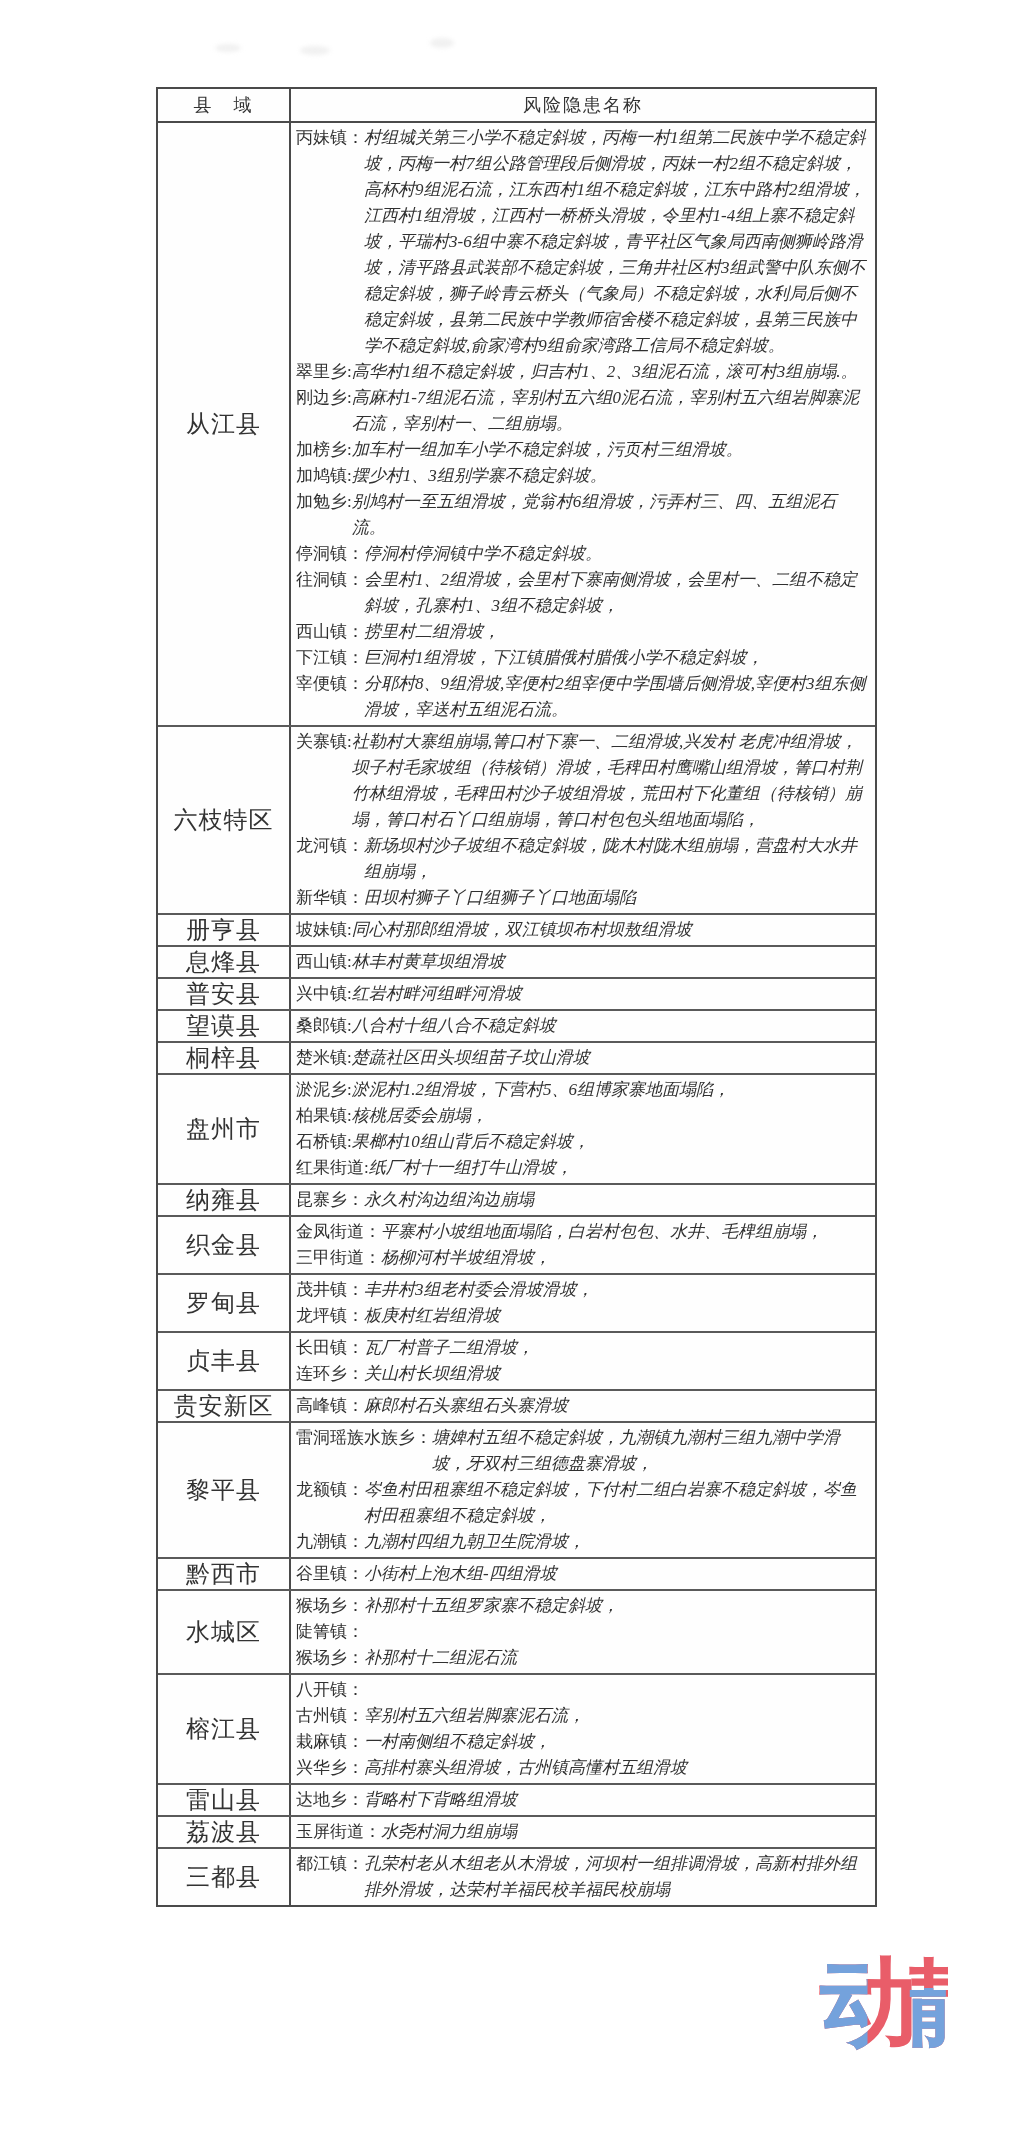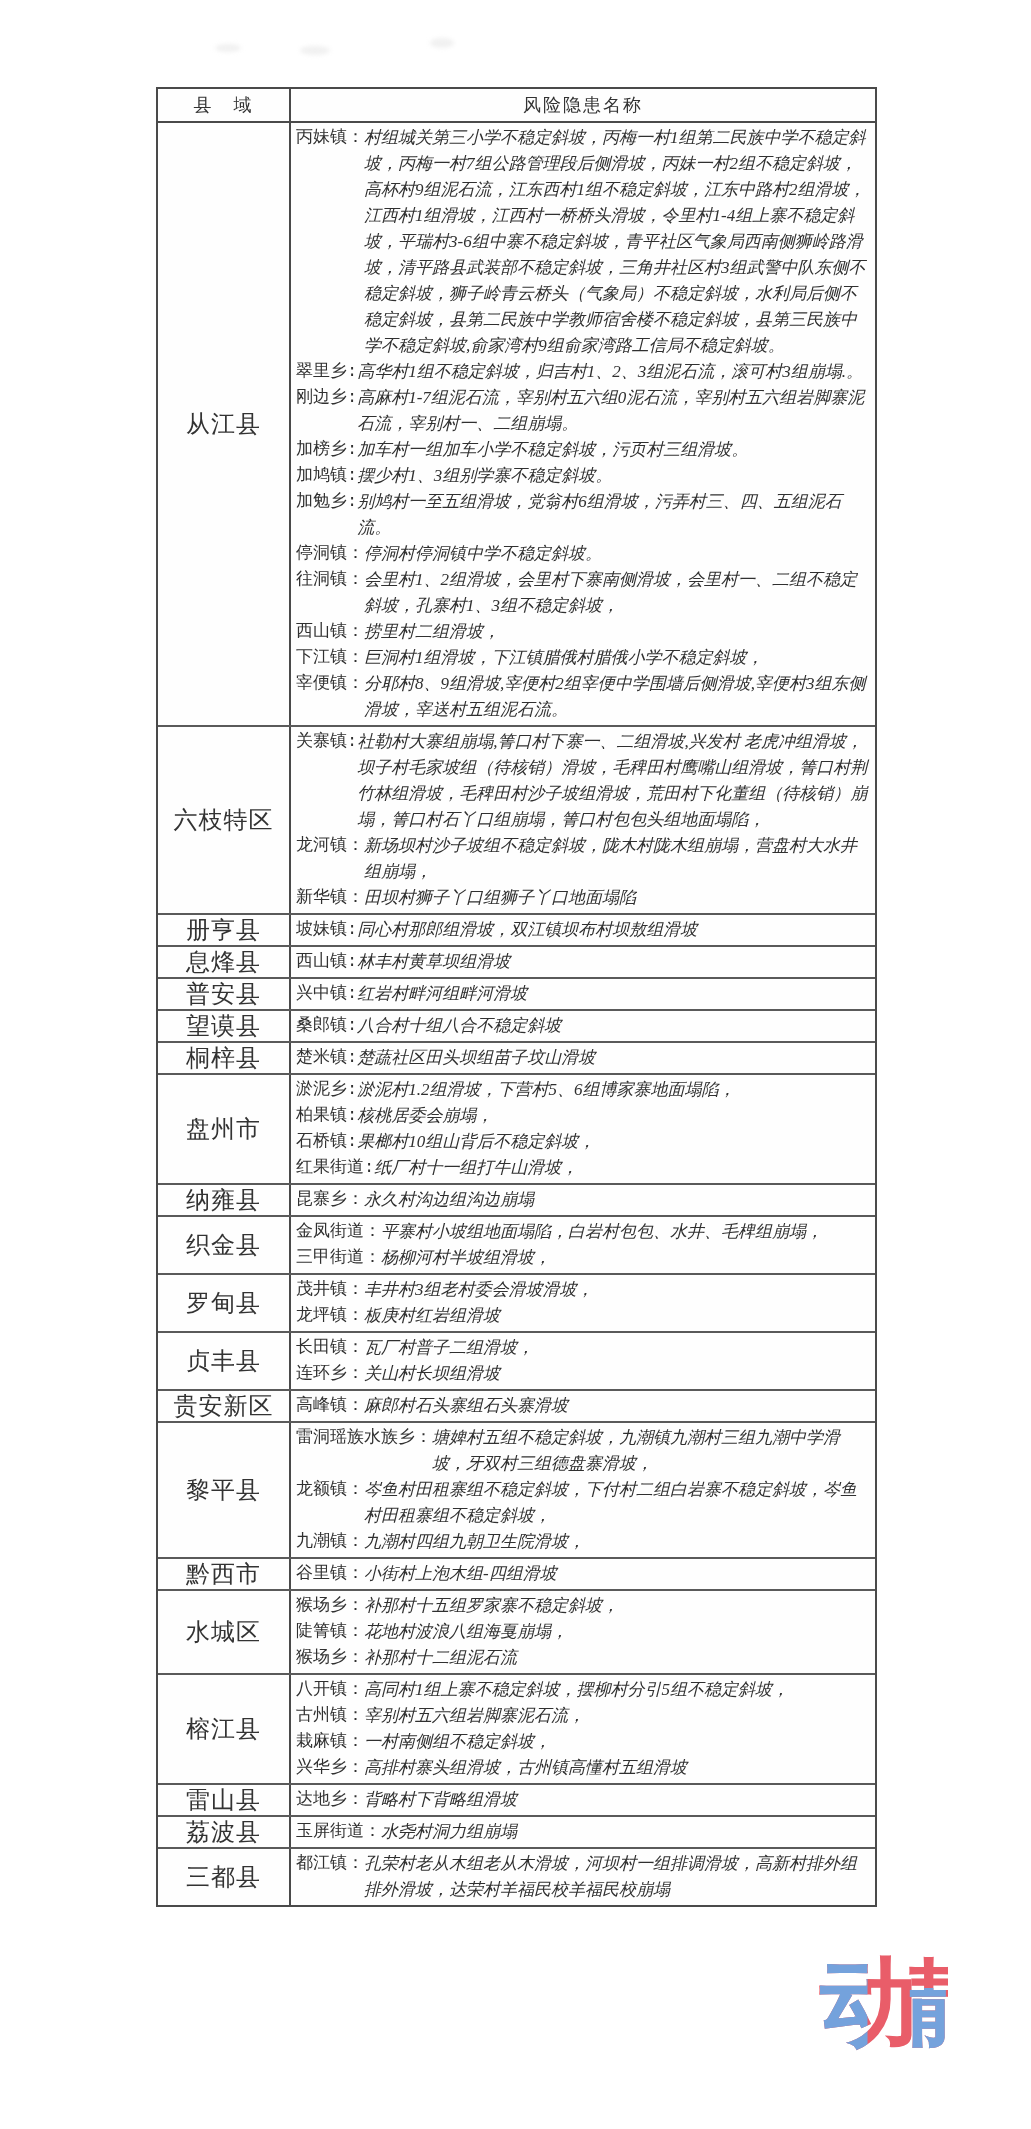--- a/index.html
+++ b/index.html
@@ -34,21 +34,21 @@
   .cell{box-sizing:border-box;}
   .county{
     width:133px;flex:none;
     border-right:2px solid #4a4a4a;
     display:flex;align-items:center;justify-content:center;
     text-align:center;font-size:24px;letter-spacing:1px;color:#333;
     padding:2px;
   }
   .content{flex:1;padding:2px 6px 2px 5px;color:#303030;}
   .entry{display:flex;}
-  .entry .prefix{white-space:nowrap;flex:none;font-family:Liberation Mono, monospace;}
+  .entry .prefix{white-space:nowrap;flex:none;}
   .entry .etext{flex:1;min-width:0;font-style:italic;}
 
   
   .watermark{
     position:absolute;left:820px;top:1950px;z-index:5;
     font-family:"DejaVu Sans",sans-serif;font-weight:700;
     font-size:98px;line-height:1.05;letter-spacing:-10px;
     white-space:nowrap;
   }
   .wm-char{position:relative;display:inline-block;}
@@ -306,35 +306,33 @@
 
     <div class="row">
       <div class="cell county">水城区</div>
       <div class="cell content">
             <div class="entry">
               <span class="prefix">猴场乡：</span>
               <span class="etext">补那村十五组罗家寨不稳定斜坡，</span>
             </div>
             <div class="entry">
               <span class="prefix">陡箐镇：</span>
-              <span class="etext">花地村波浪八组海戛崩塌，</span>
             </div>
             <div class="entry">
               <span class="prefix">猴场乡：</span>
               <span class="etext">补那村十二组泥石流</span>
             </div>
           </div>
     </div>
 
     <div class="row">
       <div class="cell county">榕江县</div>
       <div class="cell content">
             <div class="entry">
               <span class="prefix">八开镇：</span>
-              <span class="etext">高同村1组上寨不稳定斜坡，摆柳村分引5组不稳定斜坡，</span>
             </div>
             <div class="entry">
               <span class="prefix">古州镇：</span>
               <span class="etext">宰别村五六组岩脚寨泥石流，</span>
             </div>
             <div class="entry">
               <span class="prefix">栽麻镇：</span>
               <span class="etext">一村南侧组不稳定斜坡，</span>
             </div>
             <div class="entry">

